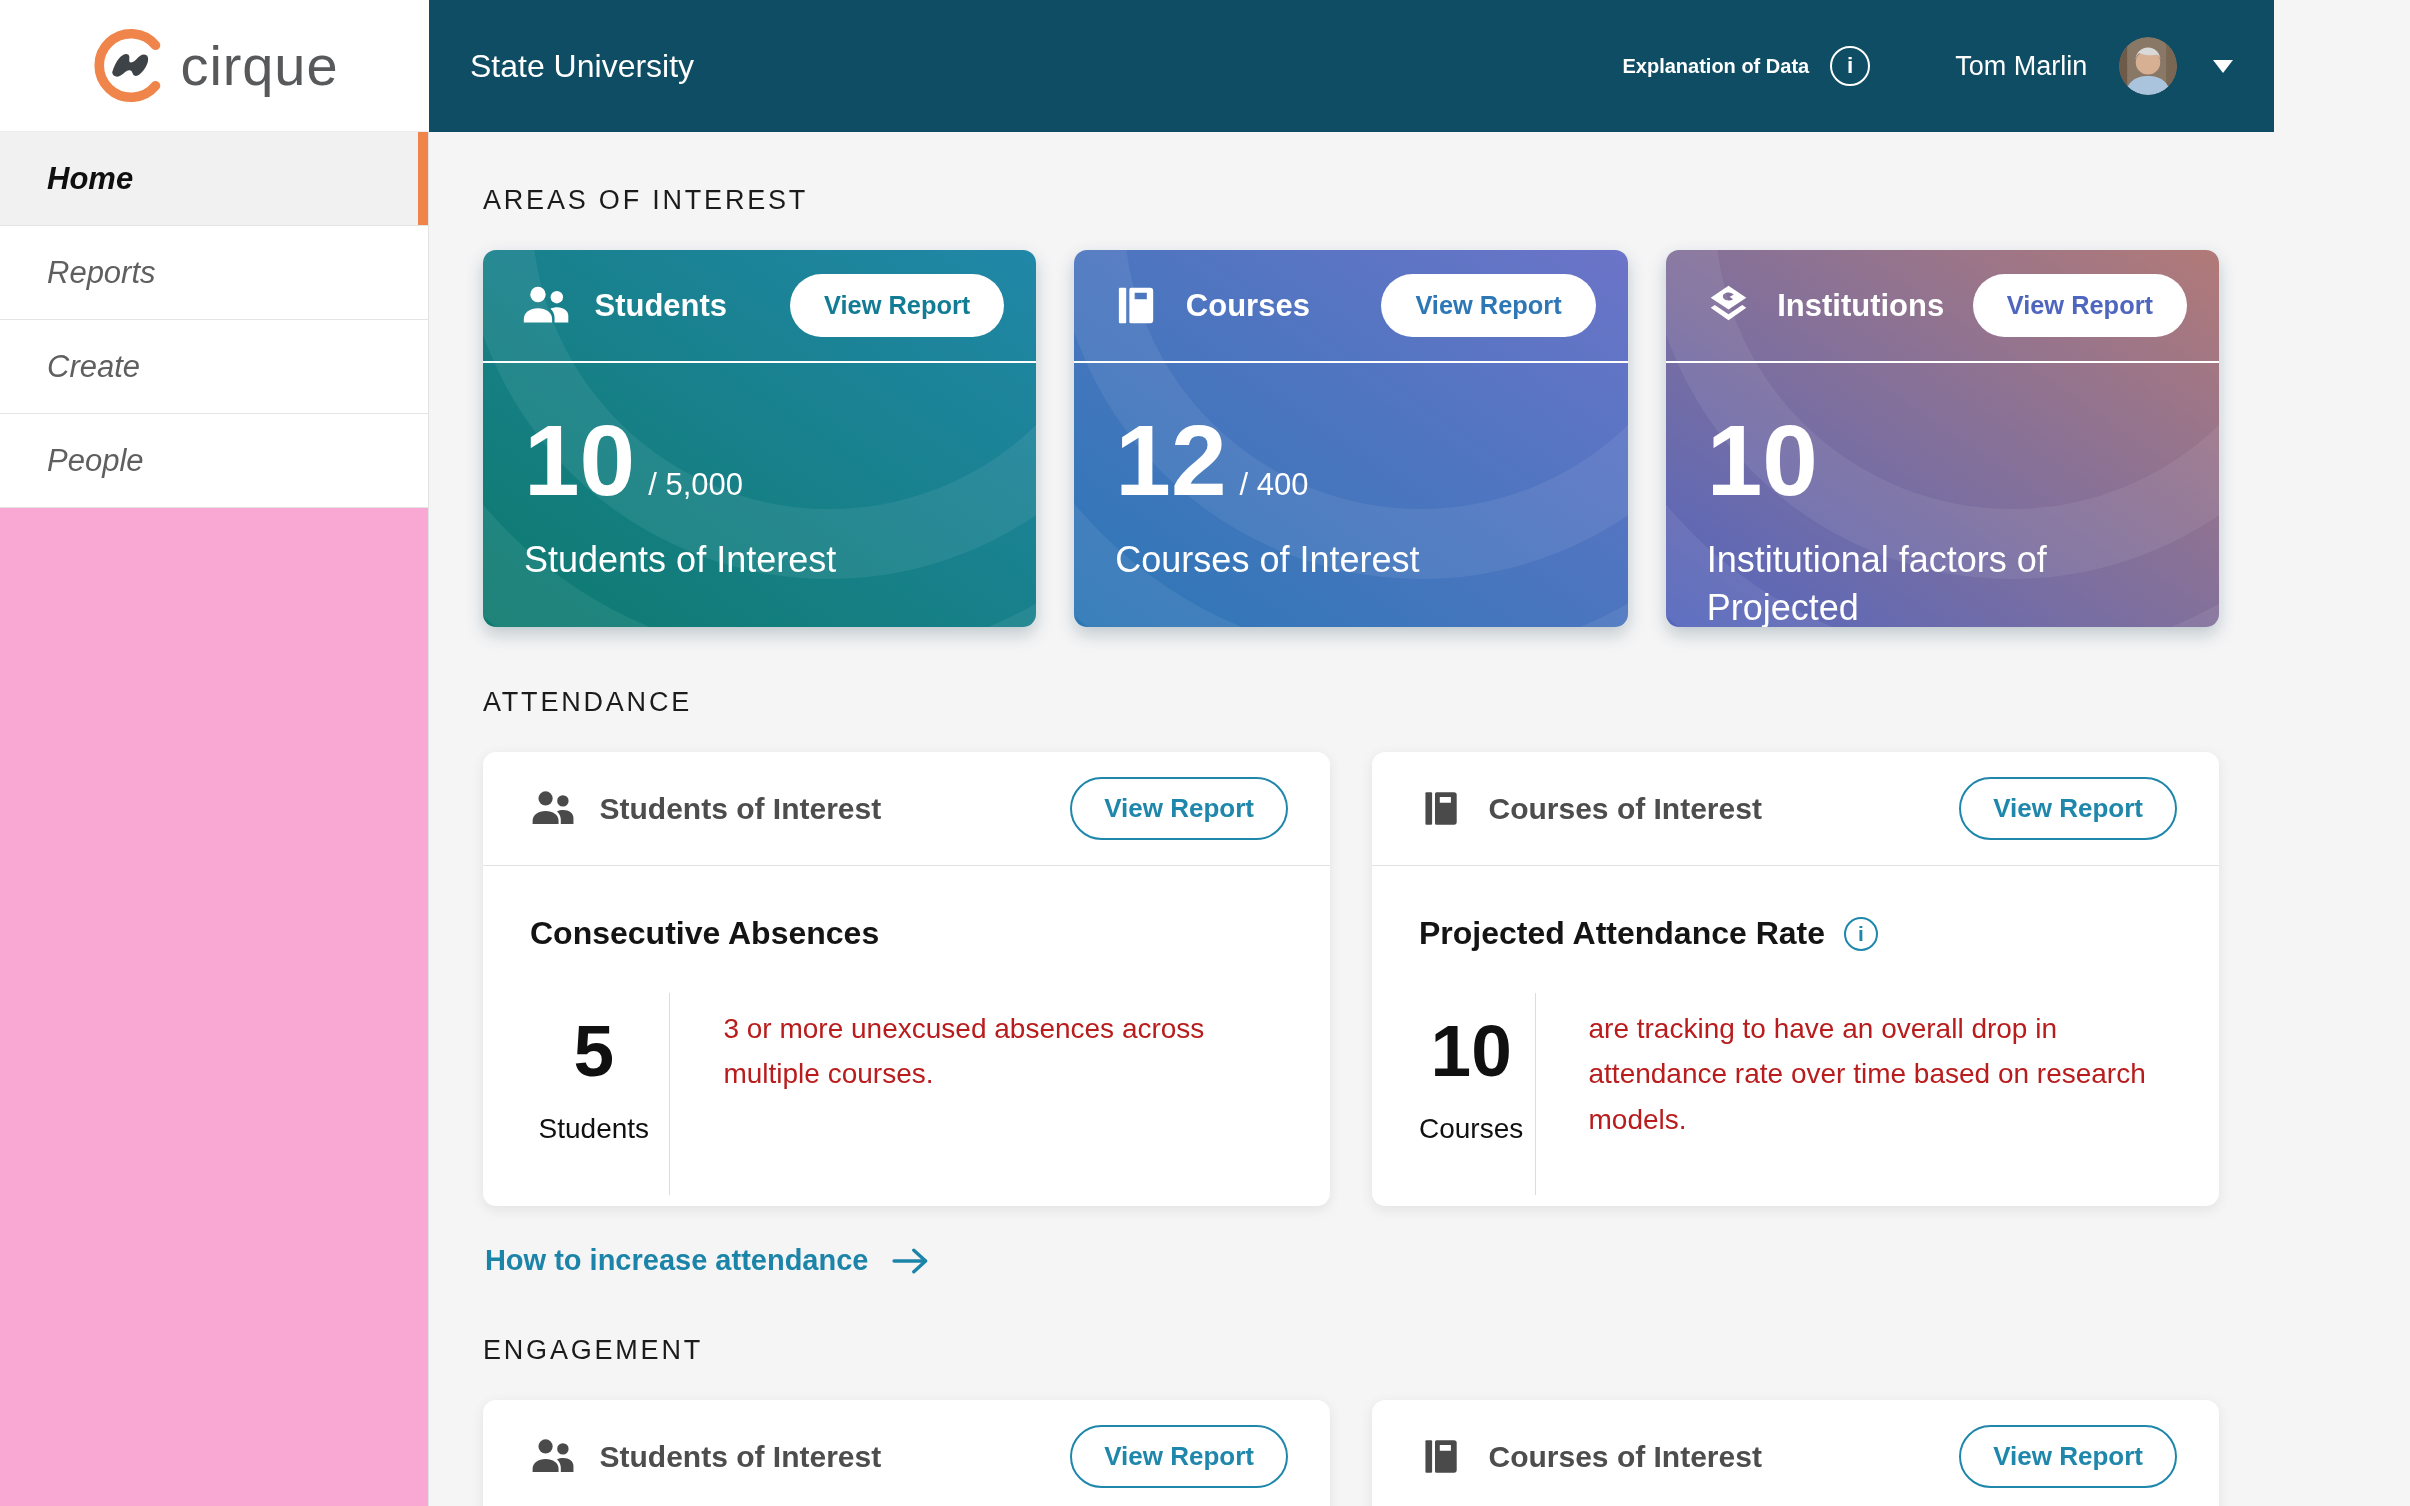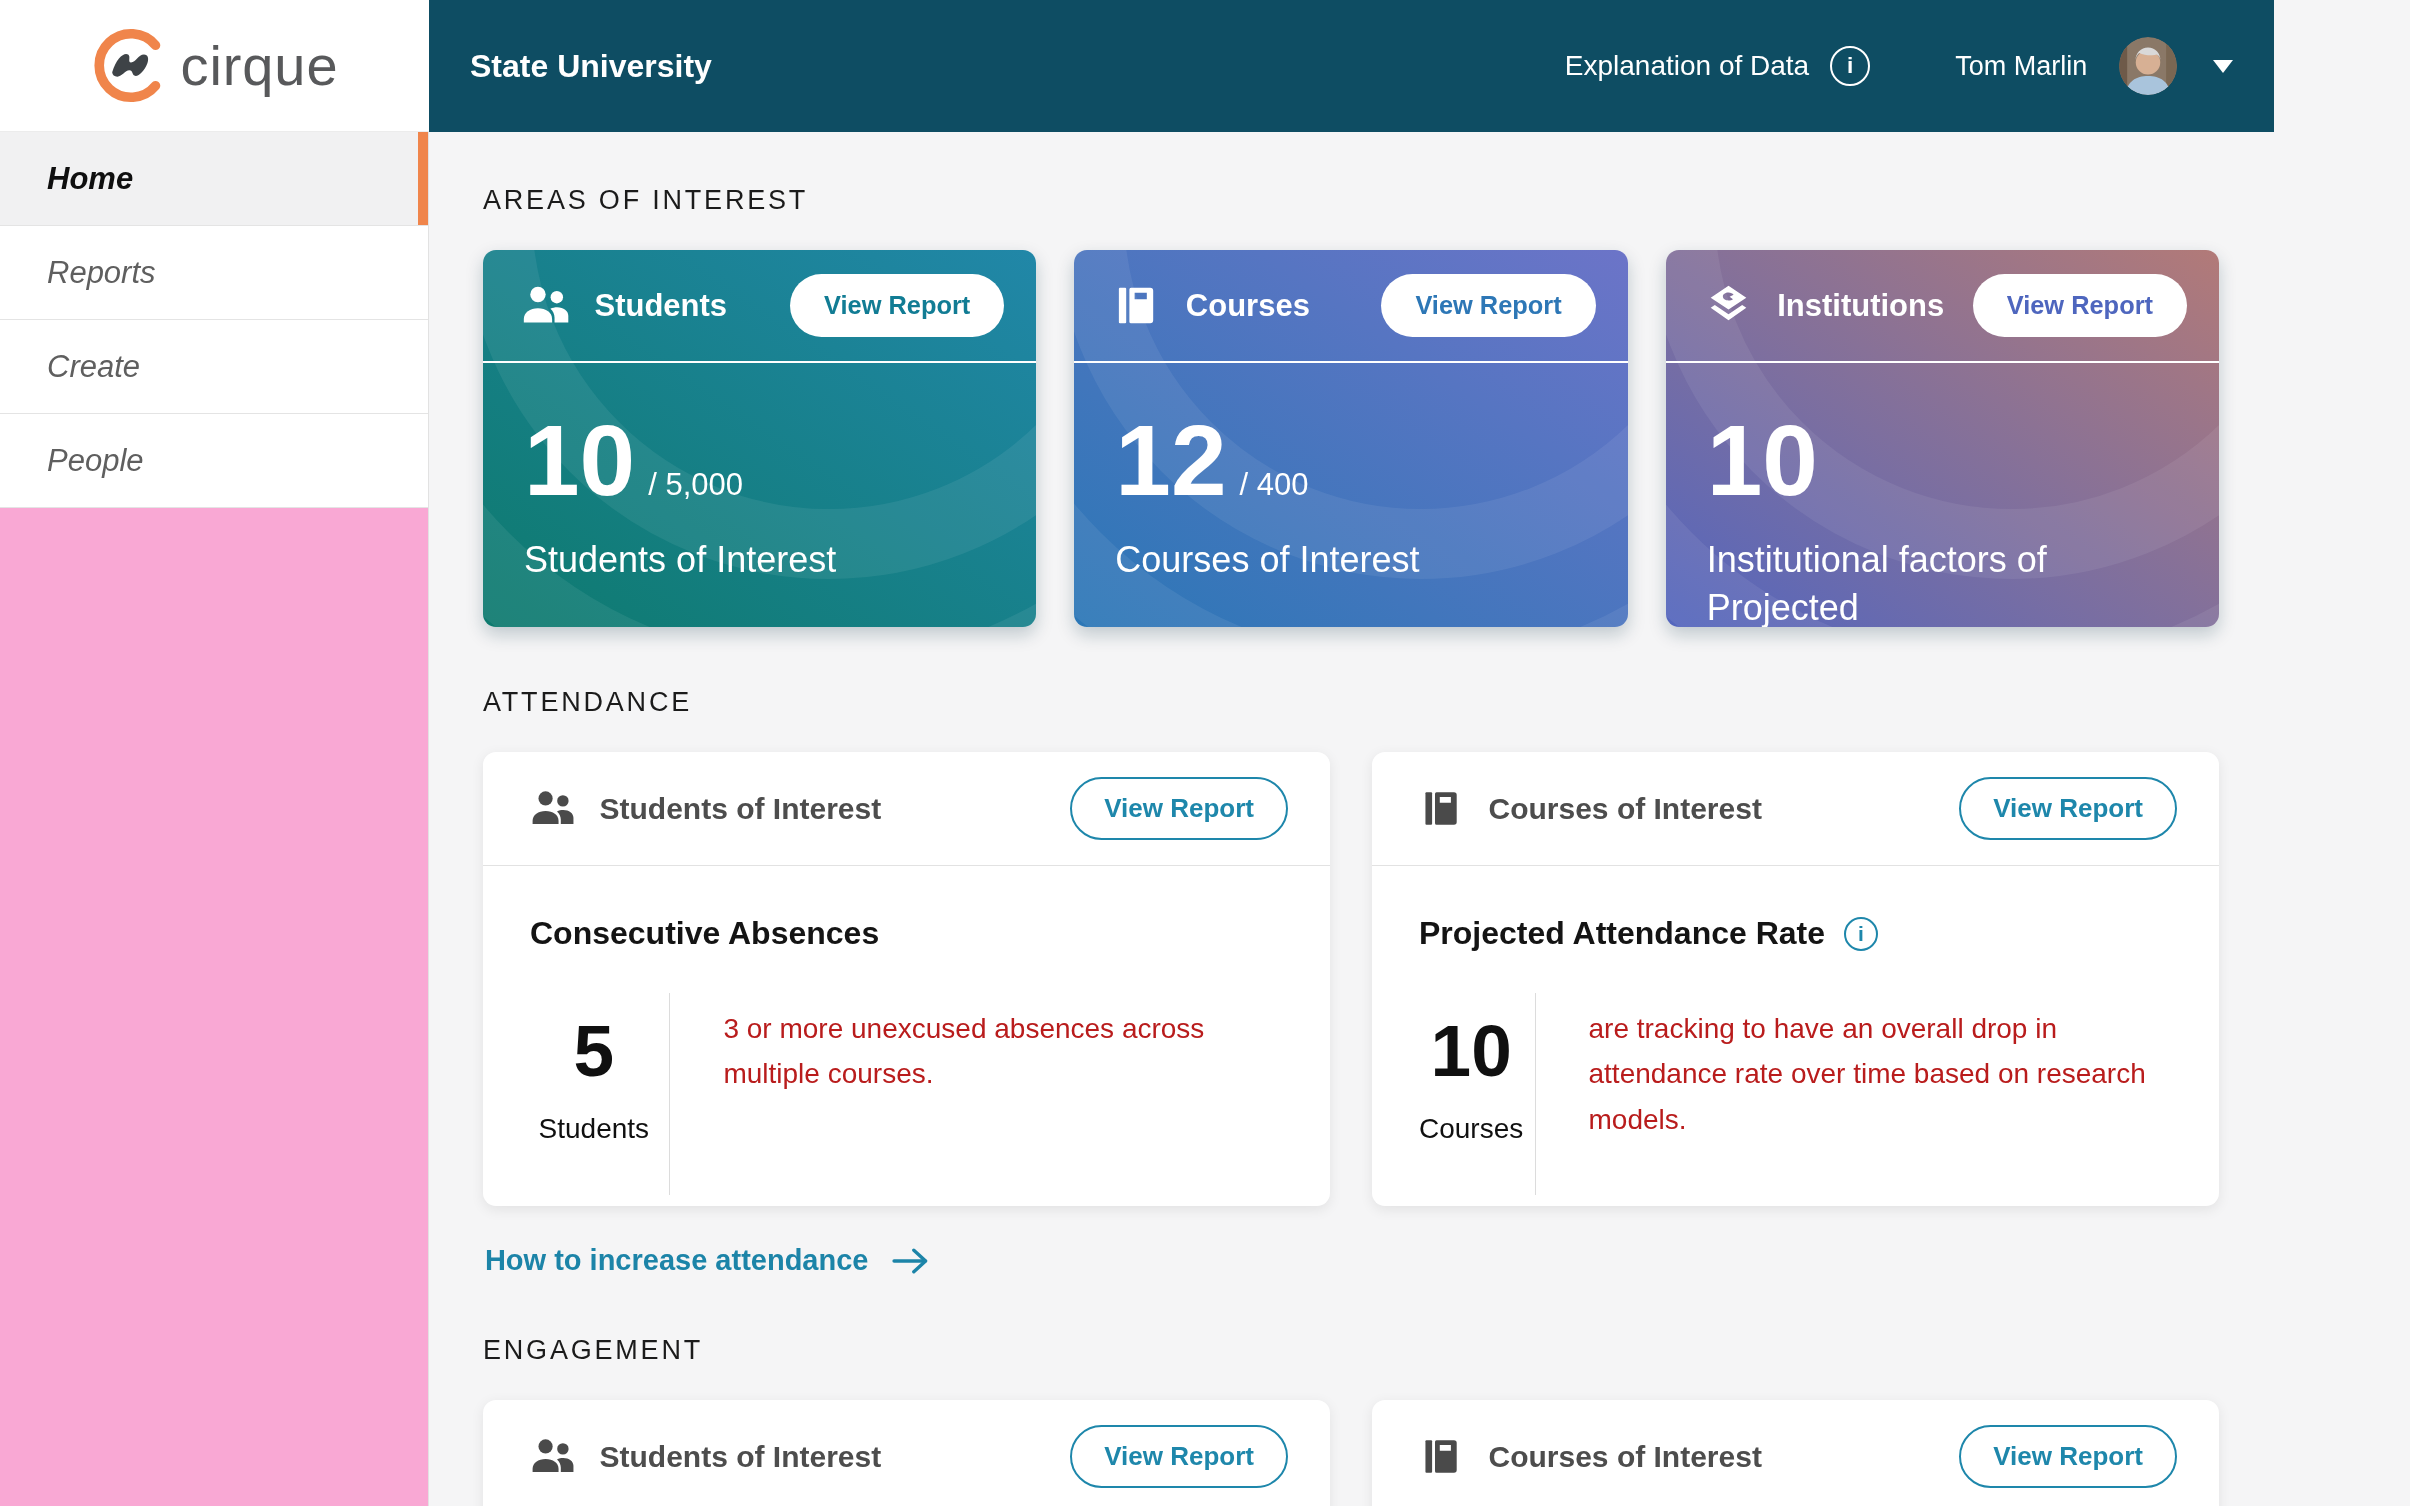--- a/index.html
+++ b/index.html
@@ -11,24 +11,24 @@
          background:#F5F5F6; overflow:hidden; }
 
   
   .logo-cell { background:#fff; display:flex; align-items:center; justify-content:center;
                gap:13px; border-bottom:0.9px solid #ececec; }
   .logo-cell svg { width:77px; height:77px; }
   .wordmark { font-size:56px; color:#58595B; letter-spacing:0.9px; font-weight:400; }
 
   
   .topbar { background:#0E4D63; color:#fff; display:flex; align-items:center; padding:0 41px; }
-  .topbar-title { font-size:32px; font-weight:700; margin-right:auto; }
+  .topbar-title { font-size:32px; font-weight:400; margin-right:auto; }
   .topbar-right { display:flex; align-items:center; gap:32px; }
   .explain { display:flex; align-items:center; gap:21px; cursor:pointer; margin-right:53px; }
-  .explain-label { font-size:28px; }
+  .explain-label { font-size:20px;font-weight:bold; }
   .info-badge { width:40px; height:40px; border:2.8px solid #fff; border-radius:50%;
                 display:flex; align-items:center; justify-content:center;
                 font-size:22.6px; font-weight:700; font-style:normal; }
   .user-name { font-size:27px; }
   .avatar { width:58px; height:58px; border-radius:50%; overflow:hidden; flex:0 0 auto; }
   .caret { width:0; height:0; border-left:10.4px solid transparent; border-right:10.4px solid transparent;
            border-top:13px solid #fff; margin-left:3.8px; }
 
   
   .sidebar { grid-row:2; background:#f9a8d4; border-right:0.9px solid #e2e2e2;

